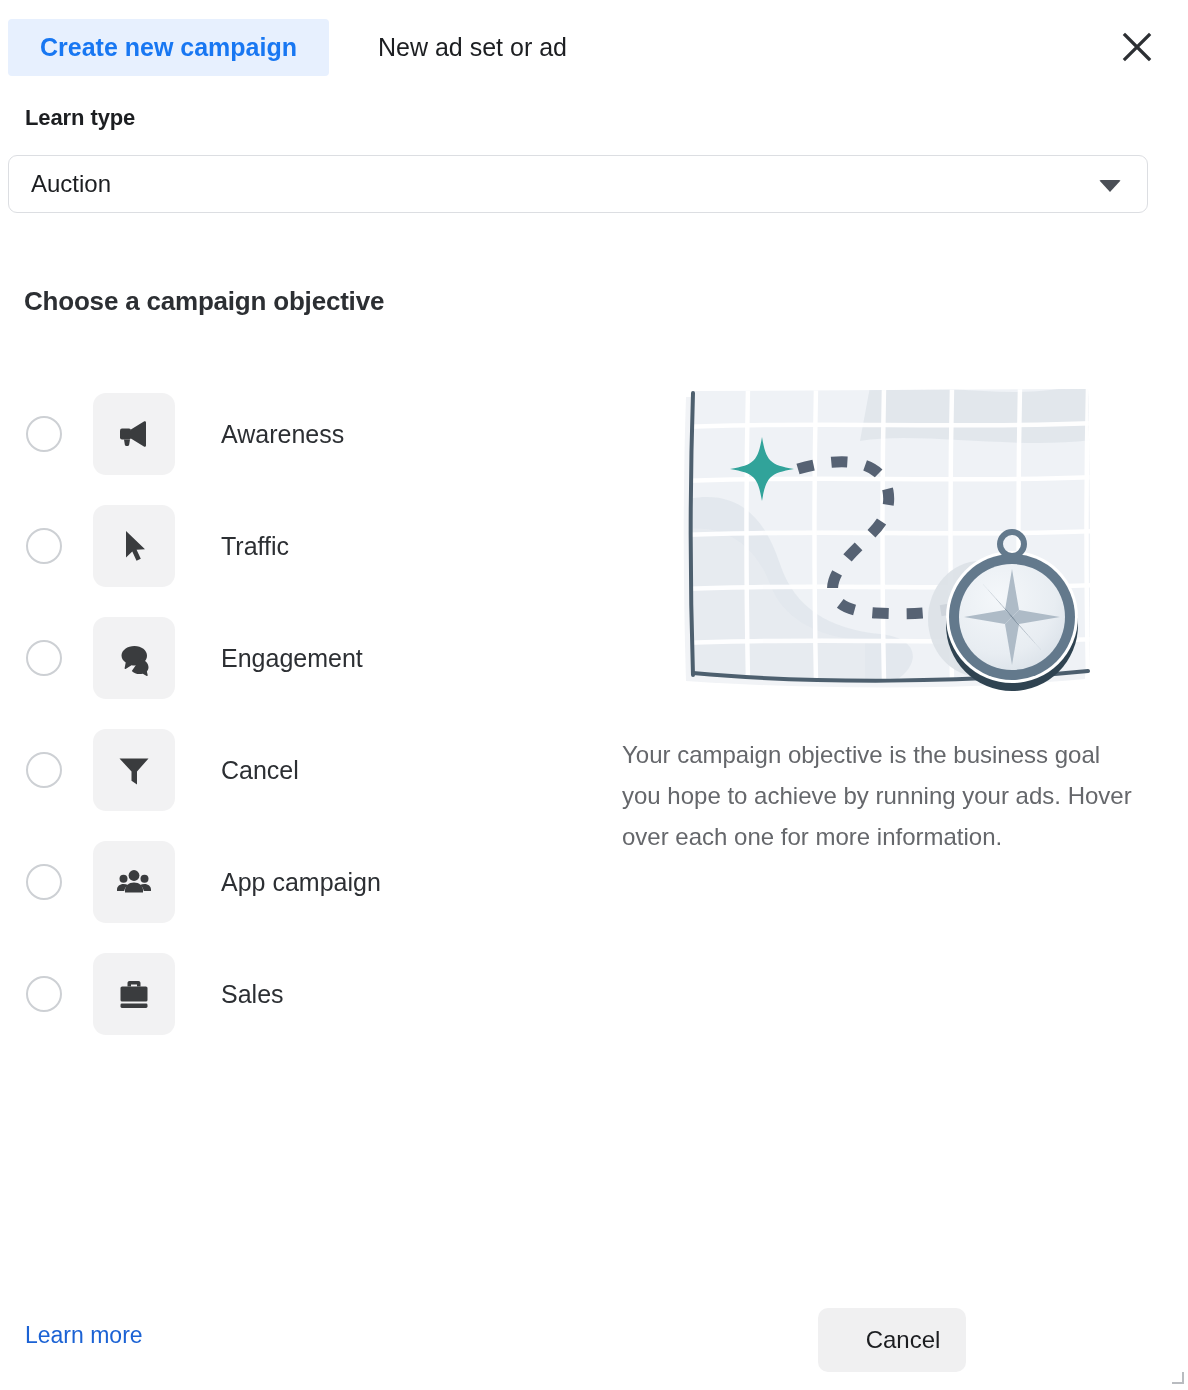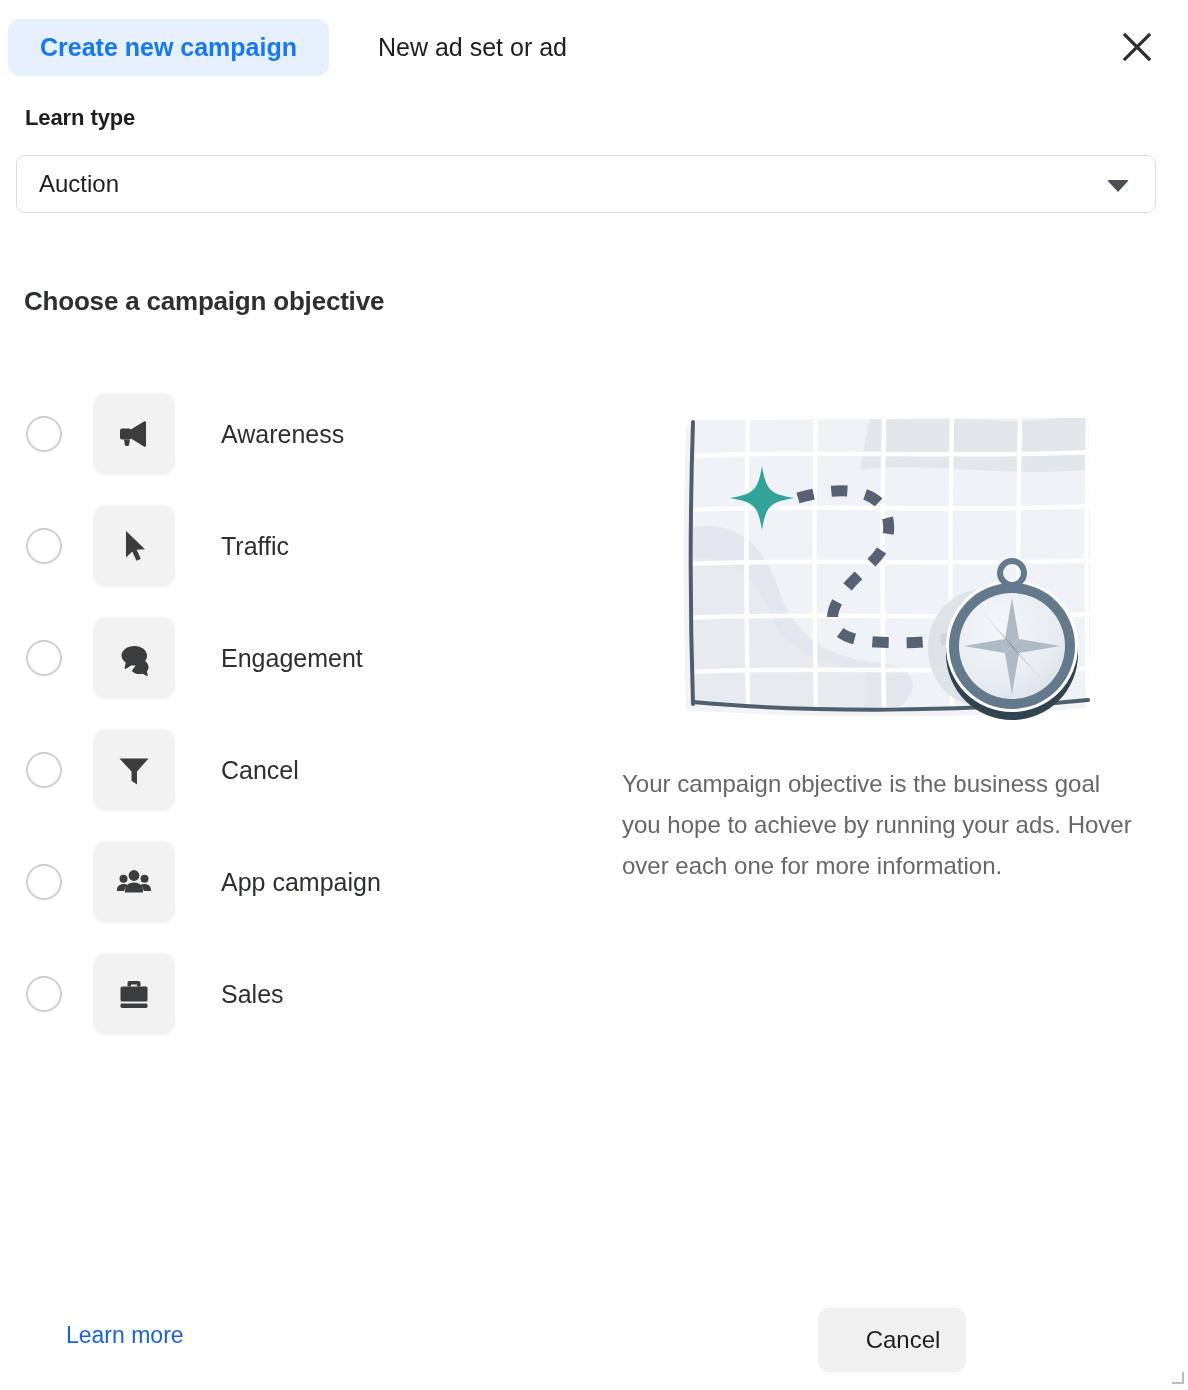--- a/index.html
+++ b/index.html
@@ -24,21 +24,21 @@
     width: 1188px;
     height: 96px;
   }
   .tab {
     position: absolute;
     top: 19px;
     height: 57px;
     display: flex;
     align-items: center;
     justify-content: center;
-    border-radius: 12px;
+    border-radius: 4px;
     font-size: 25px;
     cursor: pointer;
     white-space: nowrap;
   }
   .tab-active {
     left: 8px;
     width: 321px;
     background: #e7f0fe;
     color: #1877f2;
     font-weight: bold;
@@ -69,21 +69,21 @@
     position: absolute;
     left: 25px;
     top: 105px;
     font-size: 22px;
     font-weight: bold;
     color: #1c1e21;
     letter-spacing: -0.1px;
   }
   .select-box {
     position: absolute;
-    left: 16px;
+    left: 8px;
     top: 155px;
     width: 1140px;
     height: 58px;
     border: 1px solid #dcdee2;
     border-radius: 9px;
     background: #ffffff;
     cursor: pointer;
   }
   .select-value {
     position: absolute;
@@ -155,21 +155,21 @@
     margin-left: 46px;
     font-size: 25px;
     color: #2c2f33;
     white-space: nowrap;
   }
 
   
   .right-panel {
     position: absolute;
     left: 620px;
-    top: 408px;
+    top: 379px;
     width: 530px;
   }
   .illustration {
     width: 460px;
     height: 330px;
     margin-left: 50px;
     position: relative;
   }
   .illustration svg { display: block; }
   .panel-desc {
@@ -191,21 +191,20 @@
     height: 94px;
   }
   .learn-more {
     position: absolute;
     left: 25px;
     top: 26px;
     font-size: 23px;
     color: #1b62d4;
     text-decoration: none;
     cursor: pointer;
-    margin-left: 41px;
   }
   .btn {
     position: absolute;
     top: 12px;
     height: 64px;
     border: none;
     border-radius: 10px;
     font-size: 24px;
     font-family: "Liberation Sans", sans-serif;
     cursor: pointer;

